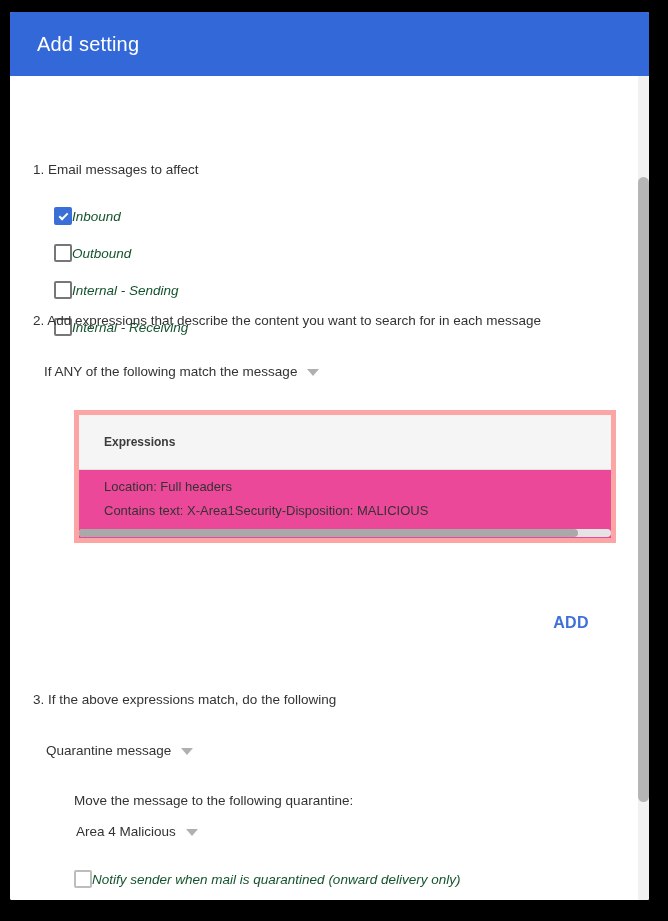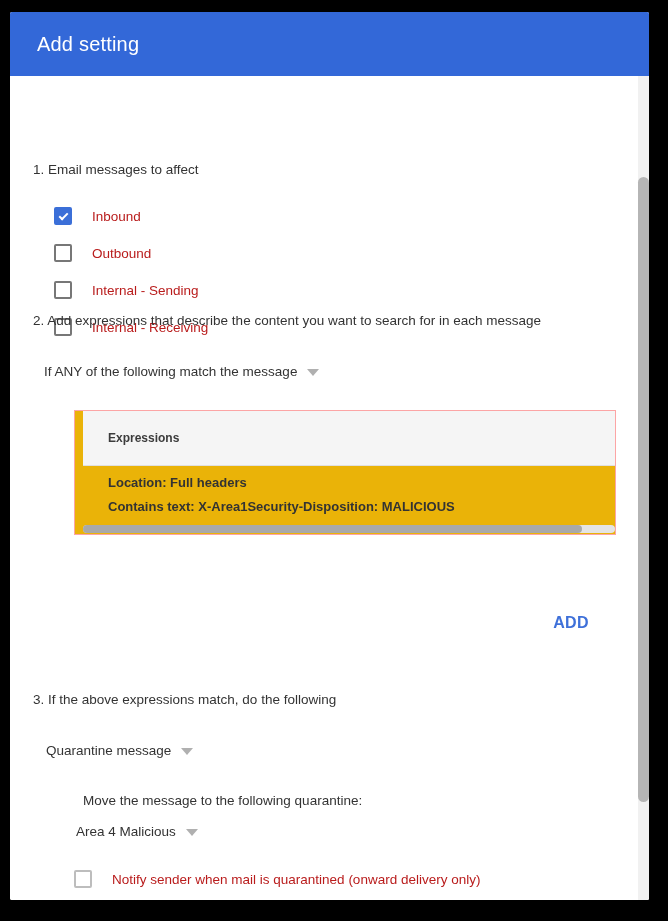--- a/index.html
+++ b/index.html
@@ -43,42 +43,42 @@
   }
   .checkbox.light { border-color:#bdbdbd; }
   .checkbox.checked { background:#3b6fd8; border-color:#3b6fd8; }
   .checkbox.checked .check-mark {
     position:absolute; left:3px; top:3.5px;
     width:9px; height:5px;
     border-left:2px solid #fff; border-bottom:2px solid #fff;
     transform:rotate(-45deg);
   }
   .checkbox-label {
-    margin-left:20px; font-size:13.5px; color:#b91c1c;
+    margin-left:0; font-size:13.5px; color:#14532d;font-style:italic;
   }
   .dropdown {
     position:absolute; display:flex; align-items:center; cursor:pointer;
   }
   .dropdown-value { font-size:13.5px; color:#333; }
   .tri-down {
     width:0; height:0; margin-left:10px; margin-top:2px;
     border-left:6px solid transparent; border-right:6px solid transparent;
     border-top:7px solid #b0b0b0;
   }
   .expr-table {
     position:absolute; left:64px; top:334px; width:542px;
-    border:1px solid #fca5a5; background:#eab308;padding-left:8px;
+    border:5px solid #fca5a5; background:#ec4899;
   }
   .expr-table-header {
     height:55px; background:#f5f5f5; border-bottom:1px solid #e0e0e0;
     display:flex; align-items:center; padding-left:25px;
   }
   .expr-table-header span { font-size:12px; font-weight:bold; color:#3c3c3c; }
   .expr-table-body { padding:5px 0 0 25px; }
-  .expr-row { font-size:13px; color:#333; line-height:24px;font-weight:bold; }
+  .expr-row { font-size:13px; color:#333; line-height:24px; }
   .hscroll-track {
     position:relative; height:8px; margin:6px 0 1px 0;
     background:#e4e4e4; border-radius:4px;
   }
   .hscroll-thumb {
     position:absolute; left:0; top:0; height:8px; width:499px;
     background:#a9a9a9; border-radius:4px; cursor:grab;
   }
   .add-row {
     position:absolute; left:64px; top:538px; width:542px;
@@ -161,21 +161,21 @@
       <button class="text-button blue-btn">ADD</button>
     </div>
 
     <div class="section-label" style="top:616px;">3. If the above expressions match, do the following</div>
 
     <div class="dropdown" style="left:36px; top:667px;">
       <span class="dropdown-value">Quarantine message</span>
       <span class="tri-down"></span>
     </div>
 
-    <div class="section-label" style="left:73px; top:717px;">Move the message to the following quarantine:</div>
+    <div class="section-label" style="left:64px; top:717px;">Move the message to the following quarantine:</div>
 
     <div class="dropdown" style="left:66px; top:748px;">
       <span class="dropdown-value">Area 4 Malicious</span>
       <span class="tri-down"></span>
     </div>
 
     <div class="checkbox-row" style="left:64px; top:718px; margin-top:76px;">
       <span class="checkbox light"><span class="check-mark"></span></span>
       <span class="checkbox-label">Notify sender when mail is quarantined (onward delivery only)</span>
     </div>

